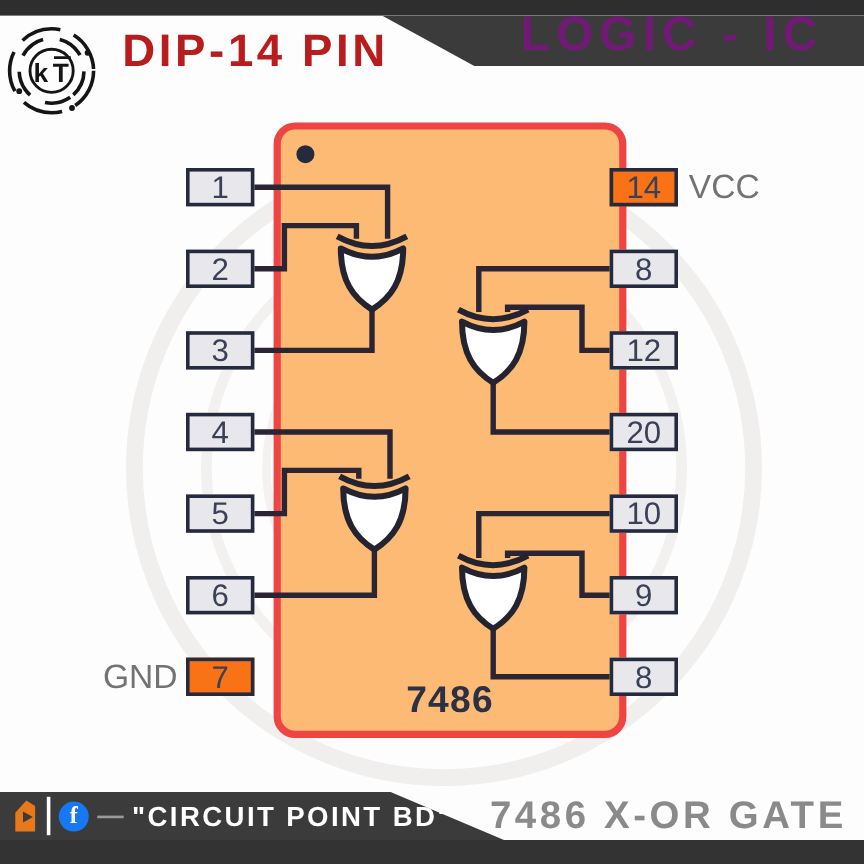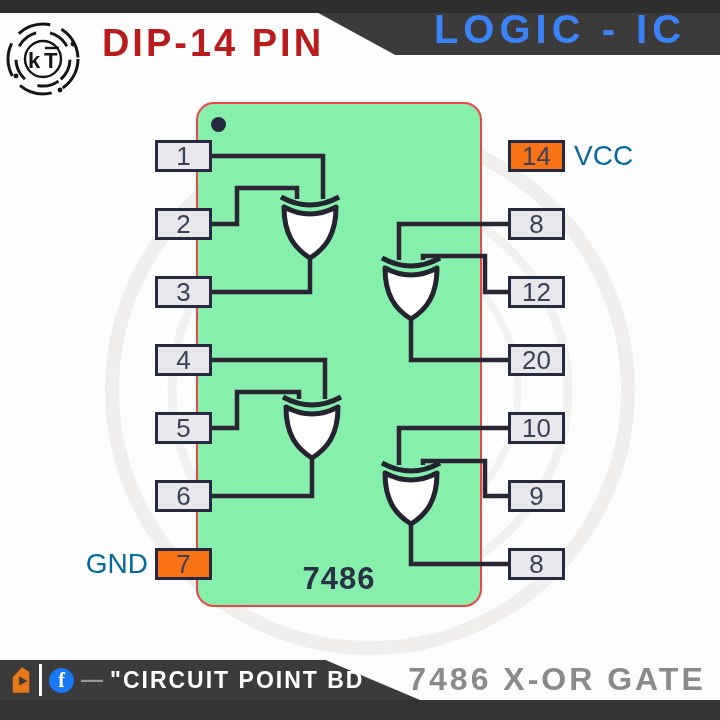--- a/index.html
+++ b/index.html
@@ -4,42 +4,42 @@
 <style>
   html,body{margin:0;padding:0;}
   body{width:720px;height:720px;position:relative;overflow:hidden;
        background:#fdfdfd;font-family:"Liberation Sans",sans-serif;}
 
   
   .top-strip{position:absolute;left:0;top:0;width:720px;height:13px;background:#2e2e2e;}
   .top-band{position:absolute;left:0;top:13px;width:720px;height:42px;background:#3b3b3b;
             clip-path:polygon(44.2% 0,100% 0,100% 100%,54.9% 100%);}
   .logic-title{position:absolute;left:402px;top:4px;width:316px;height:50px;line-height:50px;
-               text-align:center;color:#3b82f6;font-size:40px;font-weight:800;letter-spacing:5px;}
+               text-align:center;color:#701a75;font-size:40px;font-weight:800;letter-spacing:5px;}
   .dip-title{position:absolute;left:93px;top:22px;width:240px;height:42px;line-height:42px;
              color:#b91c1c;font-size:38px;font-weight:800;letter-spacing:3px;text-align:center;}
   .kt-logo{position:absolute;left:4px;top:20px;width:78px;height:78px;}
 
   
   .watermark{position:absolute;left:0;top:0;width:720px;height:720px;pointer-events:none;}
 
   
-  .ic-body{position:absolute;left:196px;top:102px;width:282px;height:501px;
-           background:#86efac;border:2px solid #ef4444;border-radius:18px;}
+  .ic-body{position:absolute;left:228px;top:102px;width:282px;height:501px;
+           background:#fdba74;border:6px solid #ef4444;border-radius:18px;}
   .ic-dot{position:absolute;left:13px;top:13px;width:15px;height:15px;border-radius:50%;background:#262a3e;}
   .ic-part{position:absolute;left:0;bottom:8px;width:100%;text-align:center;
            color:#2b3045;font-size:31px;font-weight:700;letter-spacing:1px;}
 
   .pin{position:absolute;width:51px;height:26px;border:3px solid #262a3e;background:#e8e8ec;
        color:#3a4055;font-size:26px;line-height:26px;text-align:center;font-weight:400;}
   .pin.left{left:155px;}
   .pin.right{left:508px;}
   .pin.power{background:#f97316;}
 
-  .side-label{position:absolute;color:#0369a1;font-size:28px;line-height:32px;font-weight:400;}
+  .side-label{position:absolute;color:#737373;font-size:28px;line-height:32px;font-weight:400;}
   .gnd-label{left:78px;top:548px;width:70px;text-align:right;}
   .vcc-label{left:574px;top:140px;width:80px;text-align:left;}
 
   .gates-svg{position:absolute;left:0;top:0;width:720px;height:720px;pointer-events:none;}
 
   
   .bottom-strip{position:absolute;left:0;top:700px;width:720px;height:20px;background:#333333;}
   .bottom-band{position:absolute;left:0;top:660px;width:420px;height:40px;background:#3b3b3b;
                clip-path:polygon(0 0,77.5% 0,100% 100%,0 100%);}
   .footer-left{position:absolute;left:10px;top:660px;height:40px;display:flex;align-items:center;gap:7px;}

